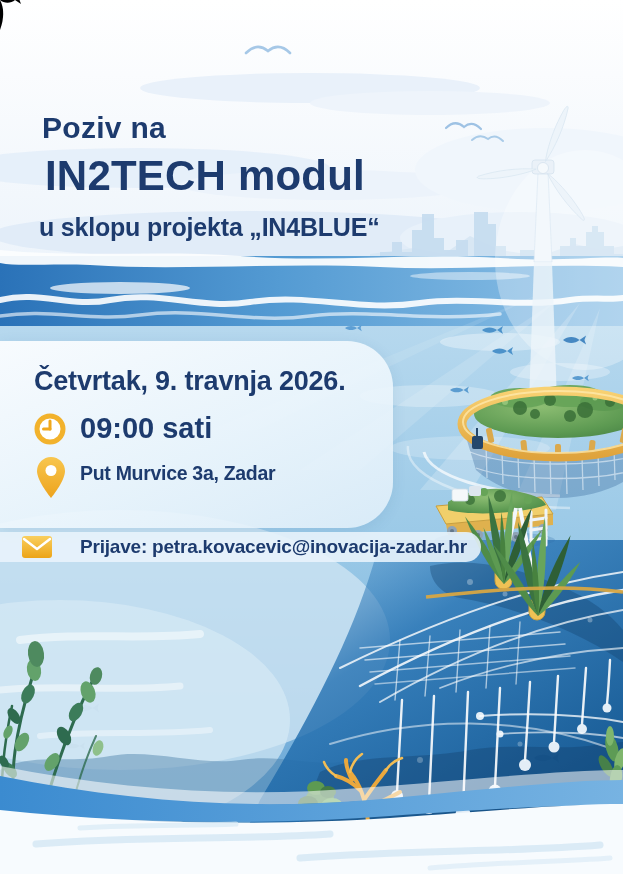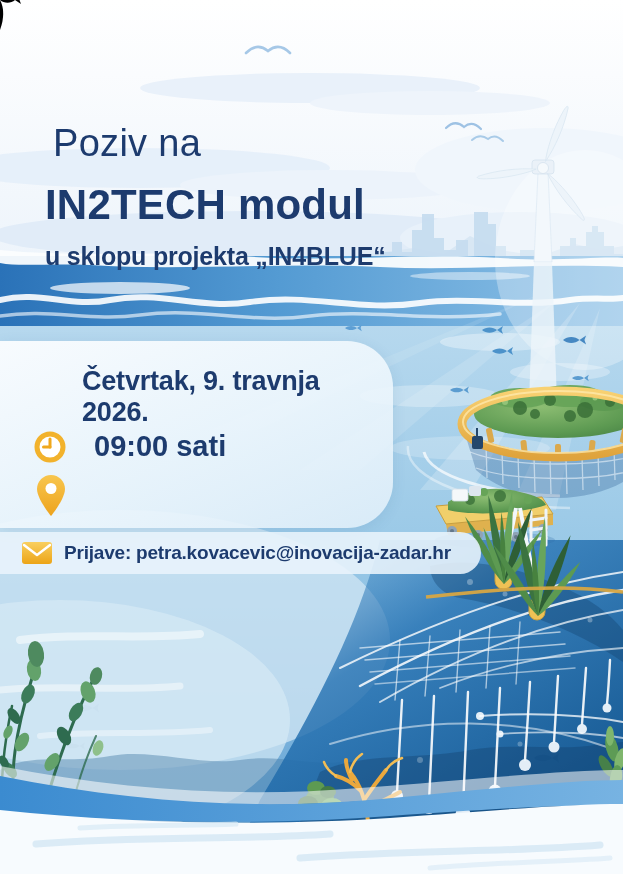--- a/index.html
+++ b/index.html
@@ -4,45 +4,45 @@
 <style>
   html,body { margin:0; padding:0; background:#ffffff; }
   .poster {
     position:relative; width:623px; height:874px; overflow:hidden;
     font-family:"Liberation Sans", sans-serif; background:#eef5fb;
   }
   .bg { position:absolute; inset:0; width:623px; height:874px; display:block; }
 
   
   .title-block { position:absolute; left:37px; top:106px; color:#1d3b6e; }
-  .t1 { margin:16px; font-size:38px; font-weight:400; letter-spacing:.3px; line-height:1.15; }
+  .t1 { margin:5px; font-size:30px; font-weight:700; letter-spacing:.3px; line-height:1.15; }
   .t2 { margin:7px 8px 0; font-size:42px; font-weight:800; letter-spacing:.2px; line-height:1.1; }
-  .t3 { margin:15px 8px 0; font-size:25px; font-weight:800; letter-spacing:-.2px; line-height:1.1; }
+  .t3 { margin:15px 2px 0; font-size:25px; font-weight:800; letter-spacing:-.2px; line-height:1.1; }
 
   
   .info-panel {
     position:absolute; left:0; top:341px; width:393px; height:187px; box-sizing:border-box;
     border-radius:0 46px 46px 0; padding:25px 0 0 34px; color:#1d3b6e;
     background:linear-gradient(155deg, rgba(251,253,255,.95) 0%, rgba(238,247,253,.9) 55%, rgba(226,240,250,.86) 100%);
     box-shadow:0 3px 14px rgba(40,90,140,.10);
   }
-  .date { font-size:27px; font-weight:800; letter-spacing:-.2px;margin-left:48px; }
+  .date { font-size:27px; font-weight:800; letter-spacing:-.2px; }
   .row { display:flex; align-items:center; }
-  .time-row { margin-top:2px; gap:28px; font-size:29px; font-weight:800; }
+  .time-row { margin-top:15px; gap:14px; font-size:29px; font-weight:800; }
   .loc-row { margin-top:12px; gap:15px; align-items:flex-start; }
   .loc-text { font-size:19.5px; font-weight:700; letter-spacing:-.3px; line-height:28px; padding-top:2px; }
   .loc-text span { display:block; }
   .icon-clock { width:32px; height:32px; flex:0 0 32px; }
   .icon-pin { width:28px; height:42px; flex:0 0 28px; margin-left:3px; }
 
   
   .email-strip {
-    position:absolute; left:0; top:532px; width:481px; height:42px; box-sizing:border-box;
+    position:absolute; left:0; top:532px; width:481px; height:30px; box-sizing:border-box;
     border-radius:0 21px 21px 0; background:rgba(233,244,252,.88);
-    display:flex; align-items:center; gap:12px; padding-left:22px;
+    display:flex; align-items:center; gap:28px; padding-left:22px;
     color:#1d3b6e; font-size:19px; font-weight:800; letter-spacing:-.2px;
   }
   .icon-env { width:30px; height:22px; flex:0 0 30px; }
   .email-strip .label { margin-right:5px; }
 </style>
 </head>
 <body>
 
 <div class="poster">
 
@@ -415,20 +415,21 @@
         <defs>
           <linearGradient id="pinamber" x1="0" y1="0" x2="0" y2="1">
             <stop offset="0" stop-color="#f8c64e"></stop>
               <stop offset="1" stop-color="#eda31d"></stop>
           </linearGradient>
         </defs>
         <path d="M14,0 C6.3,0 0,6.3 0,14 C0,24 14,41 14,41 C14,41 28,24 28,14 C28,6.3 21.7,0 14,0 Z" fill="url(#pinamber)"></path>
         <circle cx="14" cy="13.5" r="5.5" fill="#ffffff"></circle>
       </svg>
       <span class="loc-text">
+        <span>Put Murvice 3a, Zadar</span>
       </span>
     </div>
   </section>
 
   <div class="email-strip">
     <svg class="icon-env" viewBox="0 0 30 22">
       <defs>
         <linearGradient id="envamber" x1="0" y1="0" x2="0" y2="1">
           <stop offset="0" stop-color="#f9cf5f"></stop>
             <stop offset="1" stop-color="#eca417"></stop>

